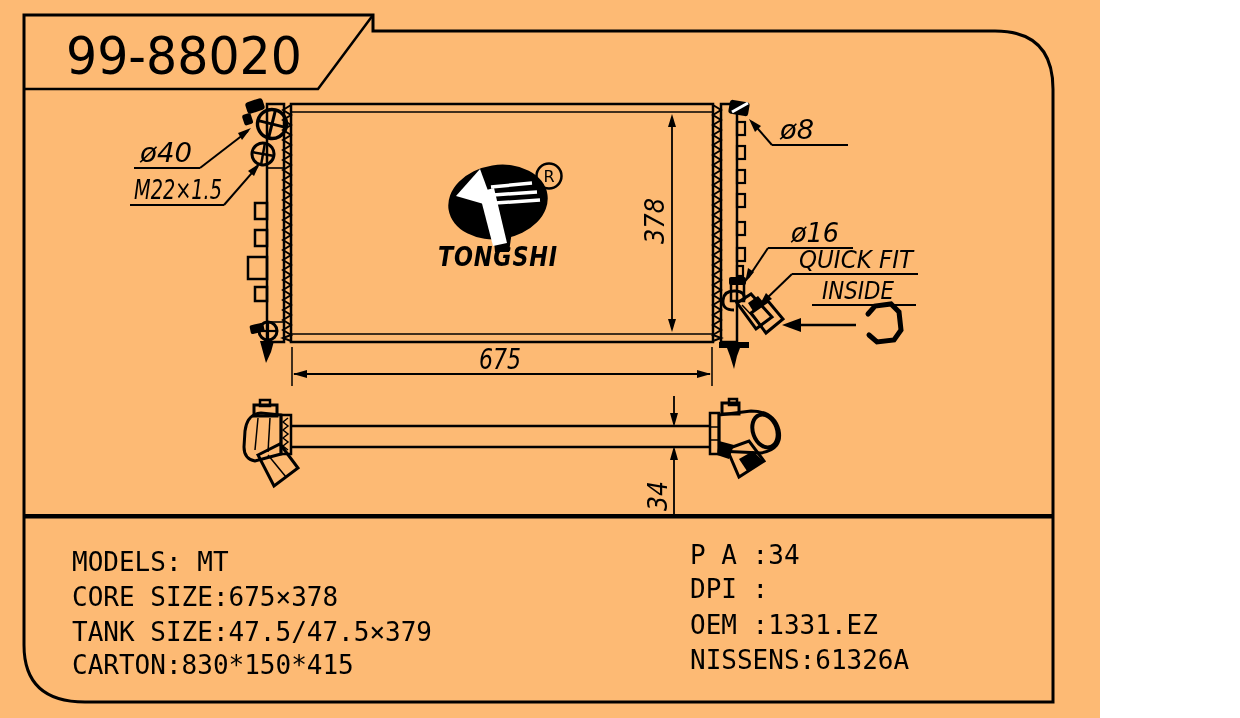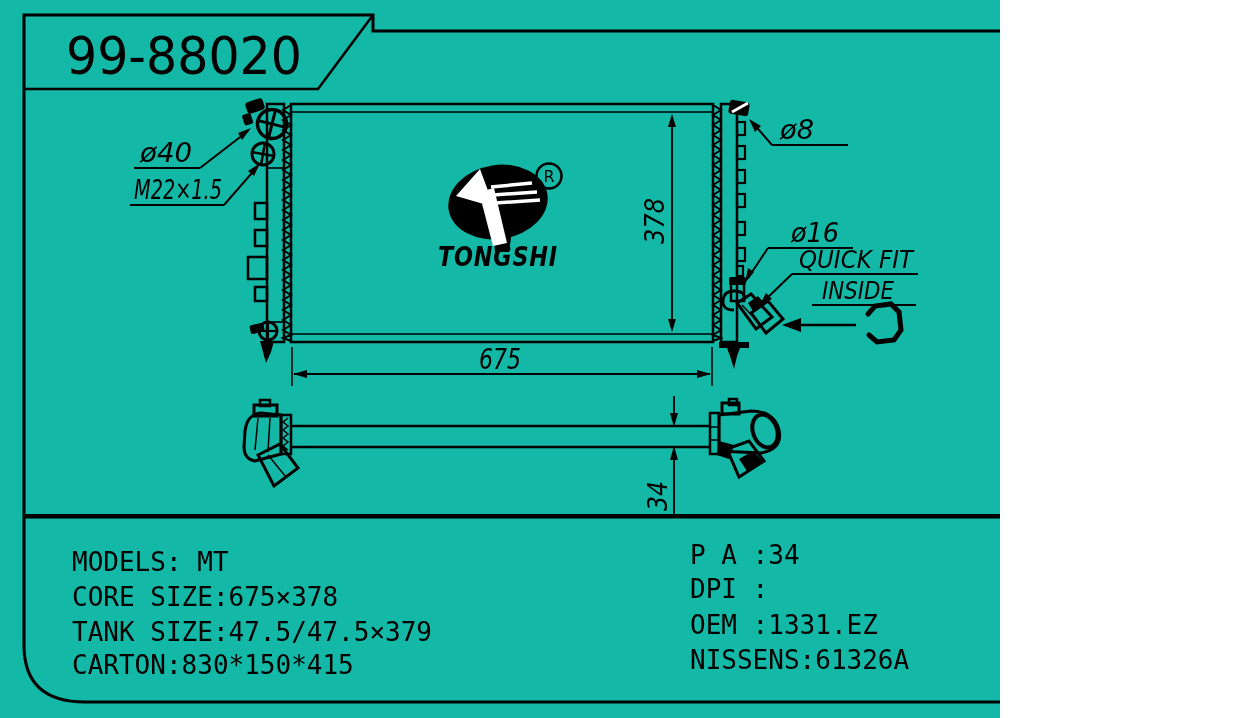--- a/index.html
+++ b/index.html
@@ -1,16 +1,16 @@
 <!DOCTYPE html>
 <html><head>
 <meta charset="utf-8">
 <style>
   html,body{margin:0;padding:0;background:#fff;}
-  .wrap{width:1000px;height:718px;position:relative;background:#14b8a6;overflow:hidden;}
+  .wrap{width:1100px;height:718px;position:relative;background:#fdba74;overflow:hidden;}
   svg{display:block;}
   .ink{stroke:#000;fill:none;}
   text{fill:#000;}
   .t-title{font-family:"DejaVu Sans",sans-serif;font-size:52px;font-weight:400;}
   .t-dim{font-family:"DejaVu Sans",sans-serif;font-style:italic;font-weight:500;}
   .t-mono{font-family:"DejaVu Sans Mono",monospace;font-size:26px;}
   .t-logo{font-family:"DejaVu Sans",sans-serif;font-weight:bold;font-style:italic;font-size:27px;letter-spacing:1px;}
   .t-reg{font-family:"DejaVu Sans",sans-serif;font-size:16px;}
 </style>
 </head>

